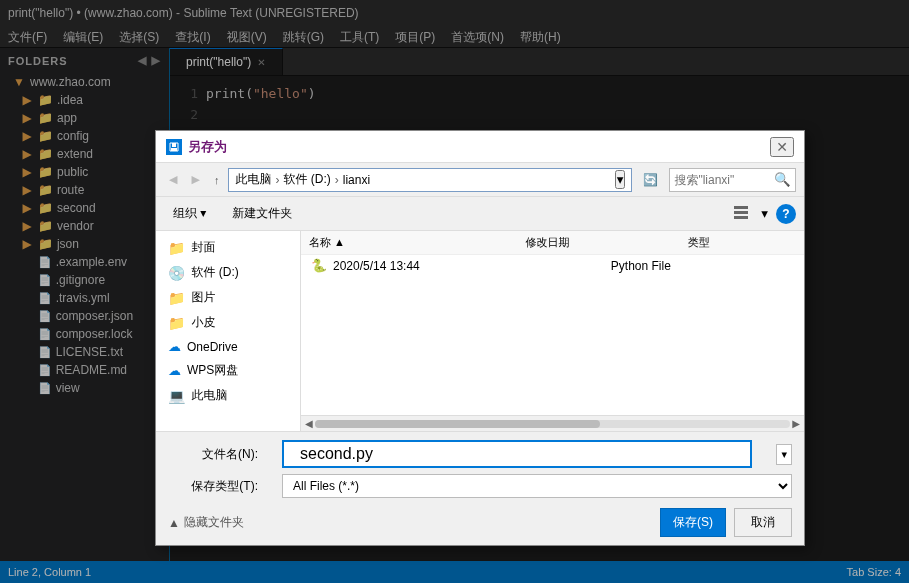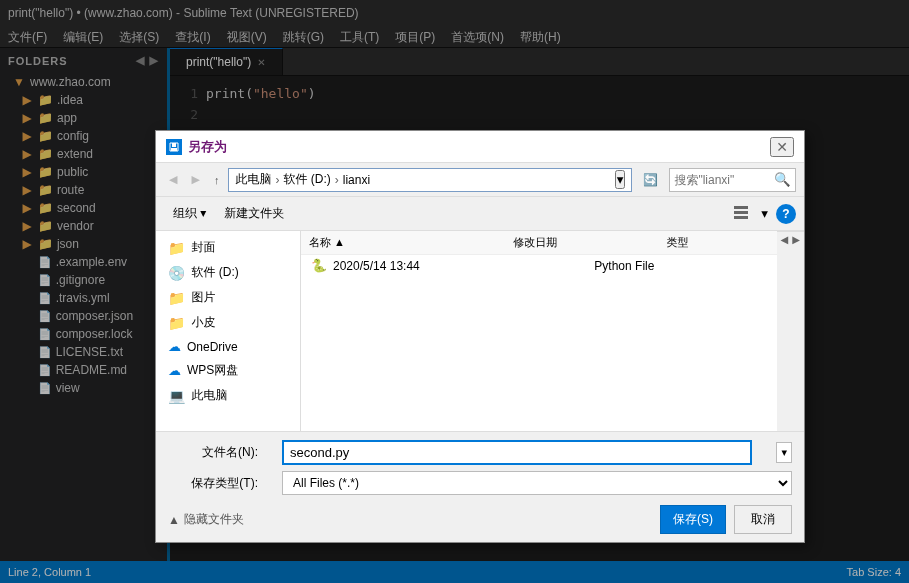--- a/index.html
+++ b/index.html
@@ -10,21 +10,21 @@
     #title-bar span { font-size: 12px; }
 
     
     #menu-bar { background: #2d2d2d; display: flex; gap: 0; height: 22px; border-bottom: 1px solid #111; }
     .menu-item { padding: 2px 8px; font-size: 12px; color: #ccc; cursor: pointer; line-height: 18px; }
 
     
     #main { display: flex; height: calc(583px - 48px - 22px); }
 
     
-    #sidebar { width: 170px; background: #252526; border-right: 3px solid #0369a1; overflow: hidden; flex-shrink: 0; }
+    #sidebar { width: 170px; background: #252526; border-right: 1px solid #0369a1; overflow: hidden; flex-shrink: 0; }
     #sidebar-header { padding: 6px 8px; font-size: 11px; color: #bbb; font-weight: bold; letter-spacing: 1px; display: flex; align-items: center; gap: 4px; }
     .sidebar-nav-icons { display: flex; gap: 4px; margin-left: auto; }
     .tree-item { padding: 2px 8px 2px 12px; display: flex; align-items: center; gap: 4px; cursor: pointer; font-size: 12px; color: #ccc; white-space: nowrap; }
     .tree-item .icon { width: 14px; display: inline-block; text-align: center; }
     .tree-folder { color: #e8a44a; }
     .tree-file { color: #ccc; font-size: 11px; }
     .indent1 { padding-left: 20px; }
 
     
     #editor { flex: 1; background: #1e1e1e; overflow: hidden; position: relative; }
@@ -59,21 +59,21 @@
     .bc-sep { color: #666; }
     .bc-item { color: #000; }
     .bc-dropdown { margin-left: auto; }
     .refresh-btn { background: none; border: 1px solid transparent; padding: 2px 6px; cursor: pointer; font-size: 12px; }
     .search-box { display: flex; align-items: center; background: #fff; border: 1px solid #bbb; padding: 1px 4px; height: 24px; }
     .search-box input { border: none; outline: none; font-size: 12px; width: 120px; }
     .search-icon-btn { background: none; border: none; cursor: pointer; color: #555; }
 
     
     #dialog-actions { background: #f0f0f0; padding: 4px 8px; display: flex; align-items: center; justify-content: space-between; border-bottom: 1px solid #ddd; height: 34px; }
-    .action-left { display: flex; gap: 0; align-items: center; }
+    .action-left { display: flex; gap: 8px; align-items: center; }
     .organize-btn { background: none; border: 1px solid transparent; padding: 3px 8px; cursor: pointer; font-size: 12px; display: flex; align-items: center; gap: 4px; }
     .new-folder-btn { background: none; border: 1px solid transparent; padding: 3px 8px; cursor: pointer; font-size: 12px; }
     .view-btn { background: none; border: none; padding: 2px 4px; cursor: pointer; }
     .help-btn { background: #0078d7; color: #fff; border: none; width: 20px; height: 20px; border-radius: 50%; cursor: pointer; font-weight: bold; font-size: 12px; }
 
     
     #dialog-body { display: flex; height: 200px; }
     #dialog-sidebar { width: 145px; background: #fff; border-right: 1px solid #ddd; overflow-y: auto; padding: 4px 0; }
     .ds-item { padding: 4px 8px 4px 12px; display: flex; align-items: center; gap: 6px; cursor: pointer; font-size: 12px; color: #000; white-space: nowrap; }
     .ds-folder-icon { color: #e8c842; font-size: 14px; }
@@ -96,21 +96,21 @@
     
     #filelist-scrollbar { height: 16px; background: #f0f0f0; border-top: 1px solid #ddd; display: flex; align-items: center; padding: 0 2px; }
     .scroll-track { flex: 1; height: 8px; background: #ddd; border-radius: 4px; position: relative; }
     .scroll-thumb { position: absolute; left: 0; top: 0; width: 60%; height: 100%; background: #bbb; border-radius: 4px; }
     .scroll-arrow { background: none; border: none; color: #666; cursor: pointer; font-size: 10px; padding: 0 2px; }
 
     
     #dialog-footer { padding: 8px 12px; background: #f0f0f0; border-top: 1px solid #ddd; }
     .footer-row { display: flex; align-items: center; margin-bottom: 6px; gap: 24px; }
     .footer-label { width: 90px; text-align: right; font-size: 12px; color: #000; }
-    .footer-input { flex: 1; border: 2px solid #0078d7; padding: 3px 6px; font-size: 13px; background: #fff; outline: none; }
+    .footer-input { flex: 1; border: 2px solid #0078d7; padding: 3px 16px; font-size: 16px; background: #fff; outline: none; }
     .footer-select { flex: 1; border: 1px solid #bbb; padding: 3px 6px; font-size: 12px; background: #fff; cursor: pointer; }
     .footer-dropdown { background: #fff; border: 1px solid #bbb; padding: 3px 4px; cursor: pointer; font-size: 11px; }
     .footer-buttons { display: flex; justify-content: flex-end; gap: 8px; padding-top: 4px; }
     .btn-save { background: #0078d7; color: #fff; border: 1px solid #0067b8; padding: 5px 12px; cursor: pointer; font-size: 12px; }
     .btn-cancel { background: #f0f0f0; color: #000; border: 1px solid #bbb; padding: 5px 16px; cursor: pointer; font-size: 12px; }
     .hide-btn { background: none; border: none; cursor: pointer; font-size: 12px; color: #555; display: flex; align-items: center; gap: 4px; }
 
     
     #dialog-sidebar::-webkit-scrollbar { width: 8px; }
     #dialog-sidebar::-webkit-scrollbar-thumb { background: #bbb; }
@@ -346,21 +346,21 @@
         <div class="ds-item">
           <span class="ds-cloud-icon">☁</span>
           <span>WPS网盘</span>
         </div>
         <div class="ds-item">
           <span class="ds-folder-icon">💻</span>
           <span>此电脑</span>
         </div>
       </div>
 
-    <div style="flex:1;display:flex;flex-direction:row;">
+    <div style="flex:1;display:flex;flex-direction:column;">
       <div id="dialog-filelist">
         <div id="filelist-header">
           <span class="fh-col fh-name">名称 ▲</span>
           <span class="fh-col fh-date">修改日期</span>
           <span class="fh-col fh-type">类型</span>
         </div>
         <div id="file-rows">
 
         <div class="file-row">
     <div class="file-icon"><span class="py-icon">🐍</span></div>

